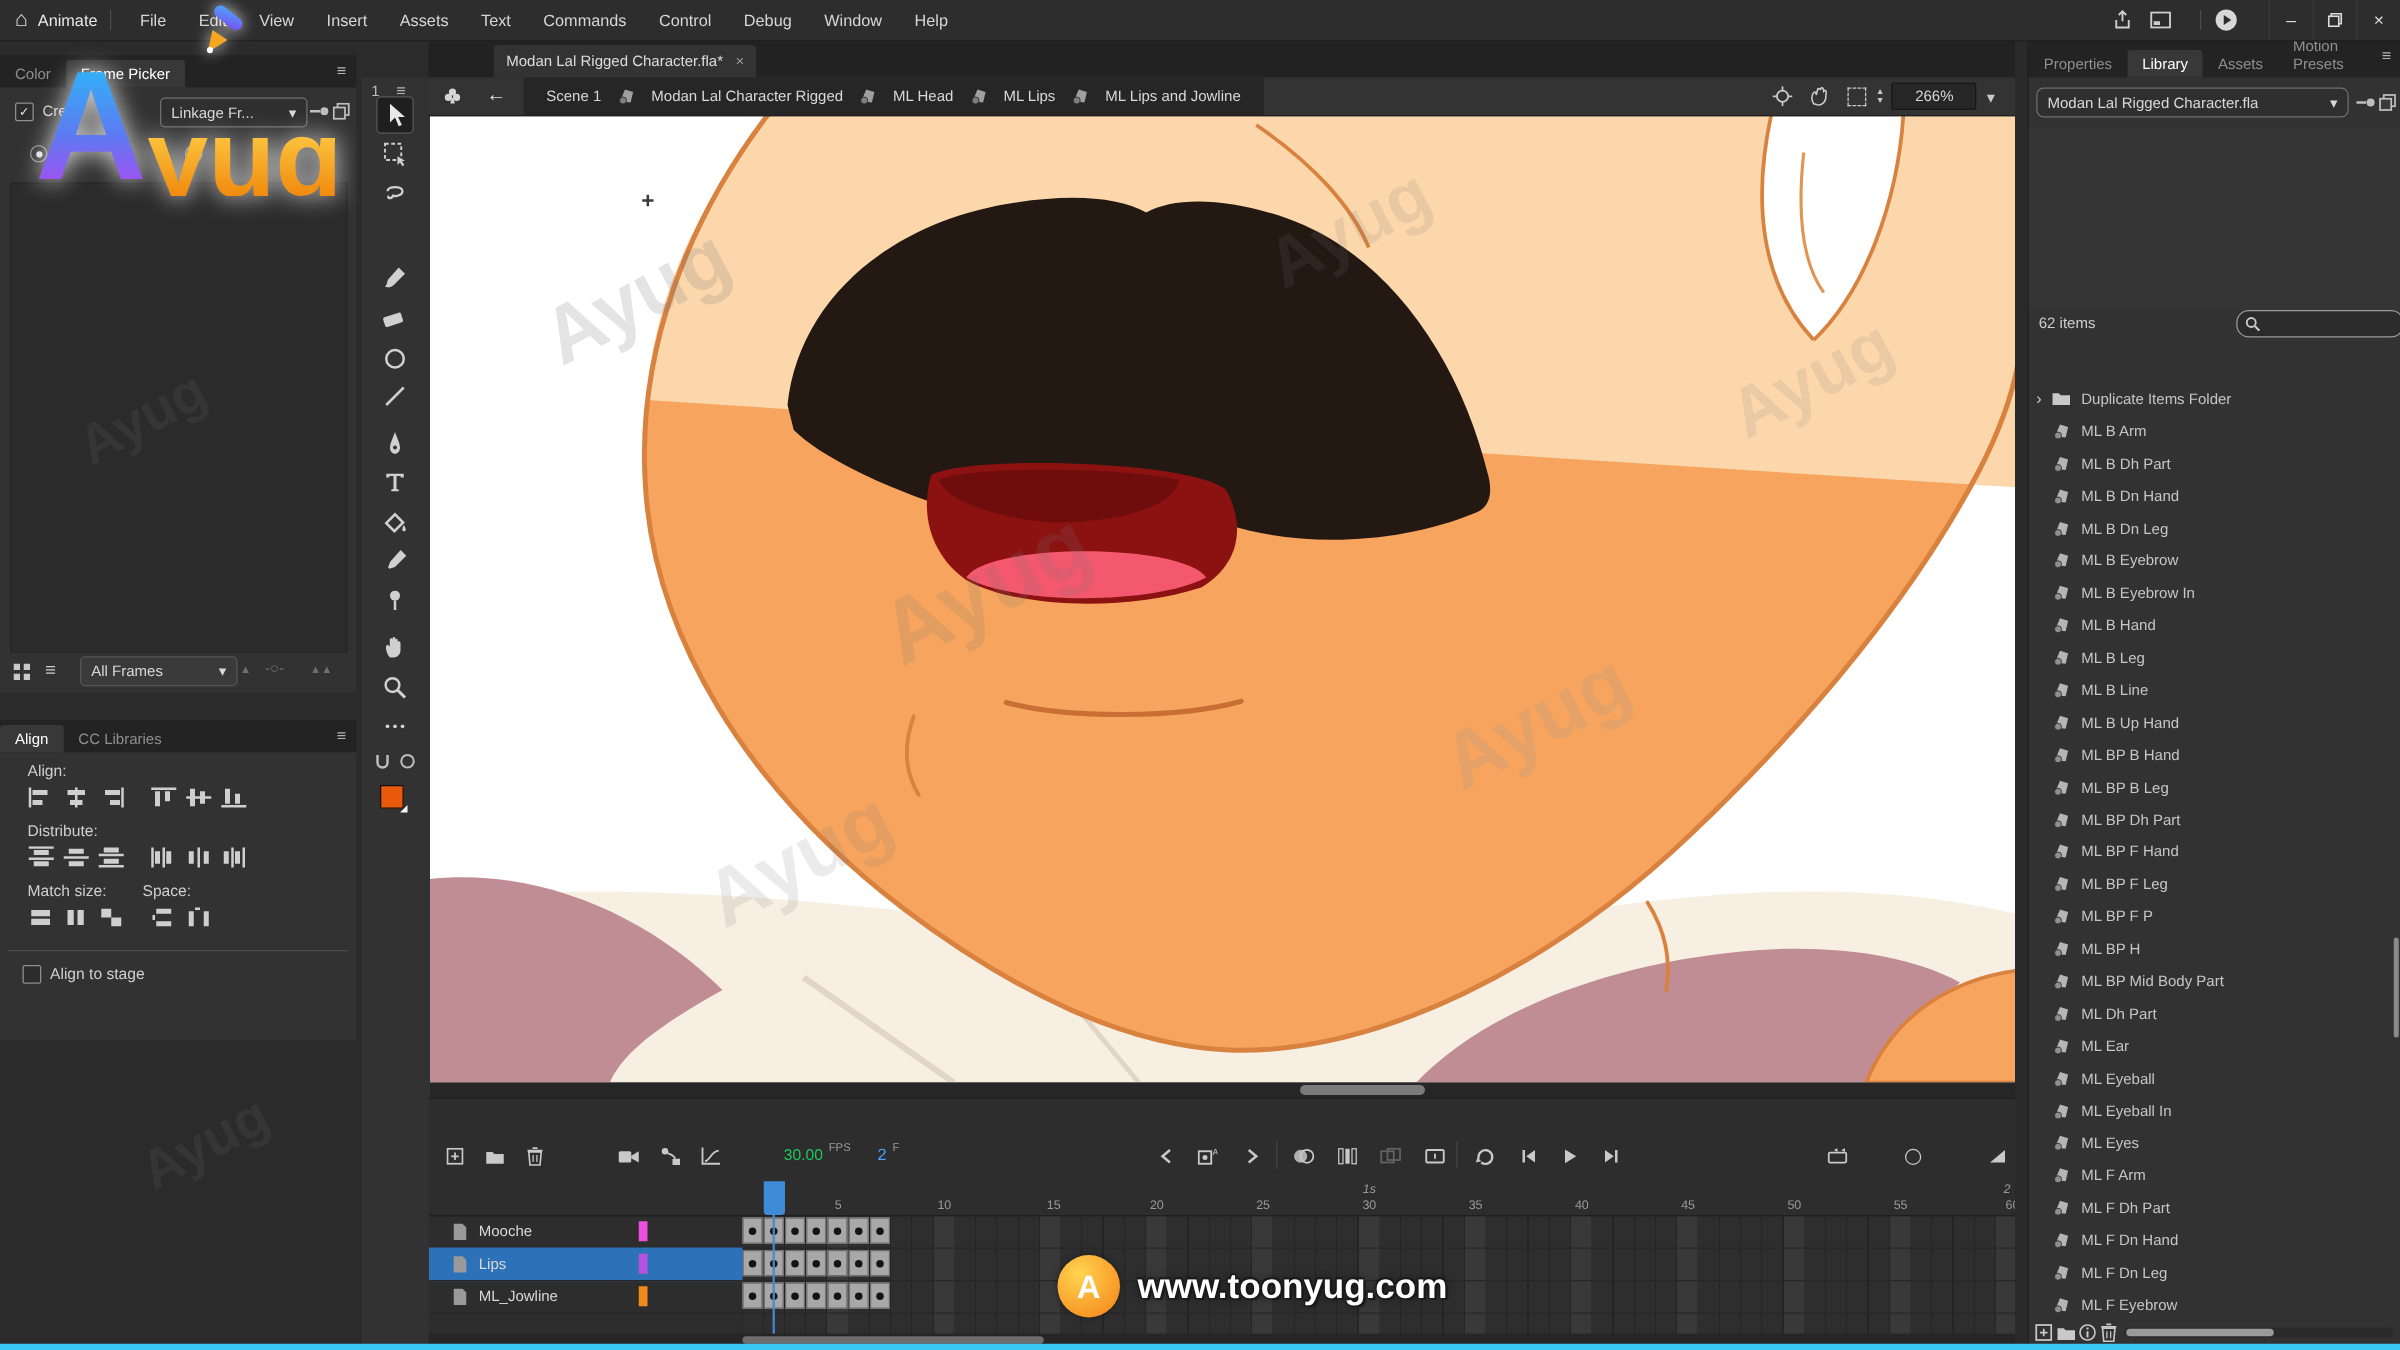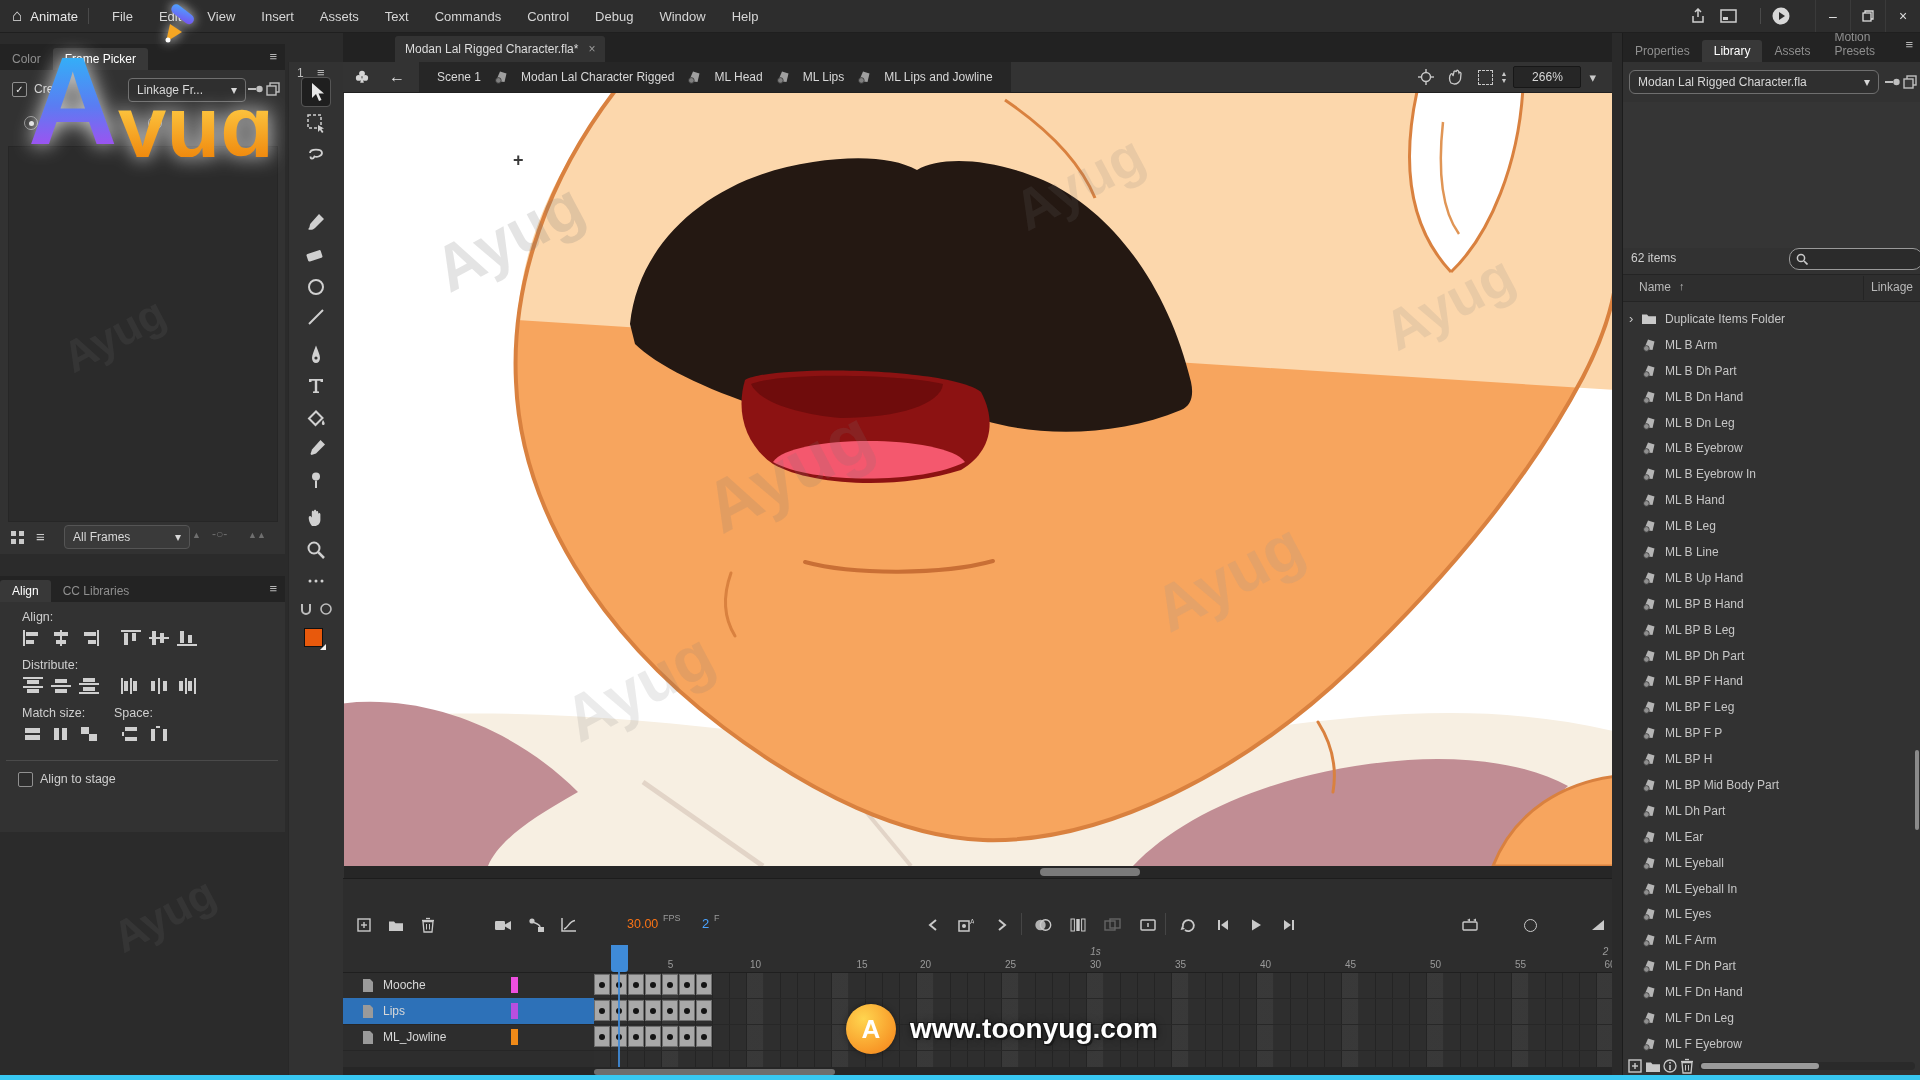--- a/index.html
+++ b/index.html
@@ -629,21 +629,21 @@
             <rect x="11" y="10" width="6" height="5" fill="#c9c9c9"></rect>
             <path d="M7,5.5 C11,7 13,8 13,10" fill="none" stroke="#c9c9c9" stroke-width="1.4"></path>
           </svg>
         </span>
       <span class="tl-ic" style="left:210px">
           <svg width="17" height="16" viewBox="0 0 17 16">
             <path d="M2,1 L2,14 L16,14" fill="none" stroke="#c9c9c9" stroke-width="1.5"></path>
             <path d="M4,12 C8,11.5 9,4 15,3.5" fill="none" stroke="#c9c9c9" stroke-width="1.5"></path>
           </svg>
         </span>
-      <span class="abs" style="left:284px;top:12px;font-size:12.5px;color:#f97316">30.00</span>
+      <span class="abs" style="left:284px;top:12px;font-size:12.5px;color:#22c55e">30.00</span>
       <span class="abs" style="left:320px;top:8px;font-size:9px;color:#9a9a9a">FPS</span>
       <span class="abs" style="left:359px;top:11px;font-size:13px;color:#4aa3ff">2</span>
       <span class="abs" style="left:371px;top:8px;font-size:9px;color:#9a9a9a">F</span>
       <span class="tl-ic" style="left:575px">
           <svg width="14" height="14" viewBox="0 0 14 14">
             <path d="M10,2 L4,7 L10,12" fill="none" stroke="#c9c9c9" stroke-width="2"></path>
           </svg>
         </span>
       <span class="tl-ic" style="left:608px">
           <svg width="16" height="15" viewBox="0 0 16 15">
@@ -814,21 +814,21 @@
             <i></i>
           </span>
           <span class="kf" style="left: 102px;">
             <i></i>
           </span>
         </div>
       </div>
     <div id="tl-ruler">
         <span class="rnum" style="left: 317.5px;">5</span>
         <span class="rnum" style="left: 402.5px;">10</span>
-        <span class="rnum" style="left: 509px; text-align: center;">15</span>
+        <span class="rnum" style="left: 490px; text-align: center;">15</span>
         <span class="rnum" style="left: 572.5px;">20</span>
         <span class="rnum" style="left: 657.5px;">25</span>
         <span class="rnum" style="left: 742.5px;">30</span>
         <span class="rnum" style="left: 827.5px;">35</span>
         <span class="rnum" style="left: 912.5px;">40</span>
         <span class="rnum" style="left: 997.5px;">45</span>
         <span class="rnum" style="left: 1082.5px;">50</span>
         <span class="rnum" style="left: 1167.5px;">55</span>
         <span class="rnum" style="left: 1252.5px; text-align: right;">60</span>
         <span class="rsec" style="left: 742.5px;">1s</span>
@@ -898,26 +898,20 @@
     </span>
     <div class="abs" style="left:0;top:70px;width:298px;height:146px;background:#353535"></div>
     <div class="abs" style="left:0;top:216px;width:298px;height:26px">
       <span class="abs" style="left:8px;top:3px;font-size:12px;color:#cfcfcf">62 items</span>
       <div class="searchbox">
         <svg width="12" height="12" viewBox="0 0 12 12">
             <circle cx="5" cy="5" r="3.6" fill="none" stroke="#c9c9c9" stroke-width="1.5"></circle>
             <line x1="8" y1="8" x2="11.5" y2="11.5" stroke="#c9c9c9" stroke-width="1.7"></line>
           </svg>
       </div>
-    </div>
-    <div class="abs" style="left:0;top:242px;width:298px;height:26px;background:#2e2e2e;border-top:1px solid #242424;border-bottom:1px solid #242424">
-      <span class="abs" style="left:16px;top:5px;font-size:12px;color:#b8b8b8">Name</span>
-      <span class="abs" style="left:56px;top:5px;font-size:11px;color:#b8b8b8">↑</span>
-      <span class="abs" style="left:240px;top:1px;width:1px;height:24px;background:#242424"></span>
-      <span class="abs" style="left:248px;top:5px;font-size:12px;color:#b8b8b8">Linkage</span>
     </div>
     <div id="lib-list">
         <div class="lib-row">
           <span class="lib-ex">›</span>
           <span class="lib-ic">
             <svg width="16" height="13" viewBox="0 0 16 13">
               <path d="M1,2.5 L6,2.5 L7.5,4.2 L15,4.2 L15,12 L1,12 Z" fill="#c9c9c9"></path>
             </svg>
           </span>
           <span class="lib-nm">Duplicate Items Folder</span>

